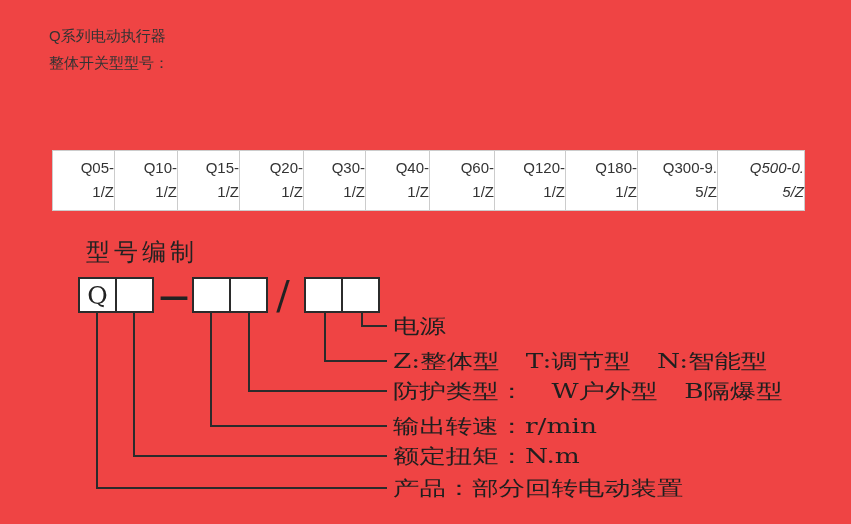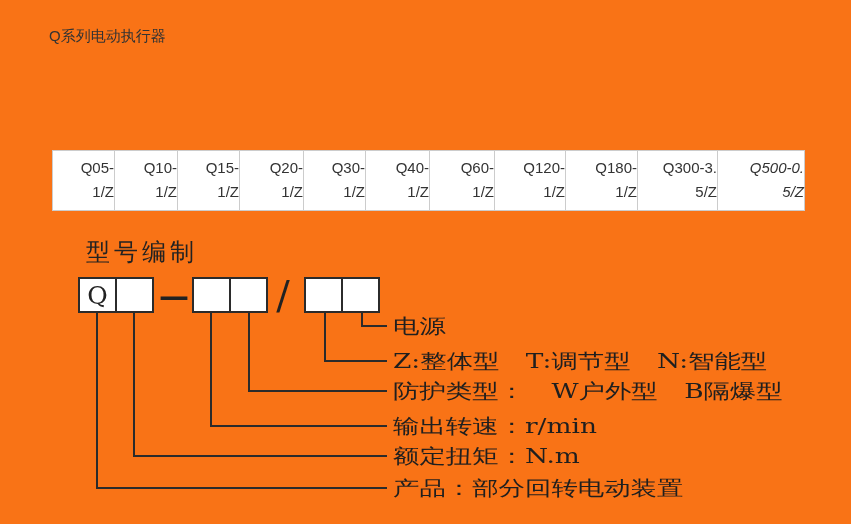--- a/index.html
+++ b/index.html
@@ -1,16 +1,16 @@
 <!DOCTYPE html>
 <html><head>
 <meta charset="utf-8">
 <style>
   html,body{margin:0;padding:0;background:#fff;}
-  .page{position:relative;width:851px;height:524px;background:#f97316;overflow:hidden;
+  .page{position:relative;width:851px;height:524px;background:#ef4444;overflow:hidden;
         font-family:"Liberation Sans","DejaVu Sans",sans-serif;}
 
   
   .header{position:absolute;left:49px;top:22px;font-size:15px;line-height:27px;color:#333;}
   .header div{white-space:nowrap;}
 
   
   .models-table{position:absolute;left:52px;top:150px;display:flex;box-sizing:border-box;
         border:1px solid #ccc;background:#fff;color:#333;font-size:15px;text-align:right;}
   .cell{box-sizing:border-box;border-right:1px solid #ccc;padding:5px 0 6px 10px;}
@@ -33,20 +33,21 @@
   .dg-label{position:absolute;left:393px;color:#1f1f1f;font-size:20px;line-height:26px;white-space:nowrap;
         font-family:"DejaVu Serif","Liberation Serif",serif;transform:scaleX(1.32);transform-origin:0 50%;}
 </style>
 </head>
 <body>
 
 <div class="page">
 
   <div class="header">
     <div>Q系列电动执行器</div>
+    <div>整体开关型型号：</div>
   </div>
 
   <div class="models-table">
       <div class="cell" style="width: 62px;">
         <div class="cl">Q05-</div>
         <div class="cl">1/Z</div>
       </div>
       <div class="cell" style="width: 63px;">
         <div class="cl">Q10-</div>
         <div class="cl">1/Z</div>
@@ -73,21 +74,21 @@
       </div>
       <div class="cell" style="width: 71px;">
         <div class="cl">Q120-</div>
         <div class="cl">1/Z</div>
       </div>
       <div class="cell" style="width: 72px;">
         <div class="cl">Q180-</div>
         <div class="cl">1/Z</div>
       </div>
       <div class="cell" style="width: 80px;">
-        <div class="cl">Q300-3.</div>
+        <div class="cl">Q300-9.</div>
         <div class="cl">5/Z</div>
       </div>
       <div class="cell" style="width: 86px; font-style: italic;">
         <div class="cl">Q500-0.</div>
         <div class="cl">5/Z</div>
       </div>
     </div>
 
   <div class="dg-title">型号编制</div>
 

